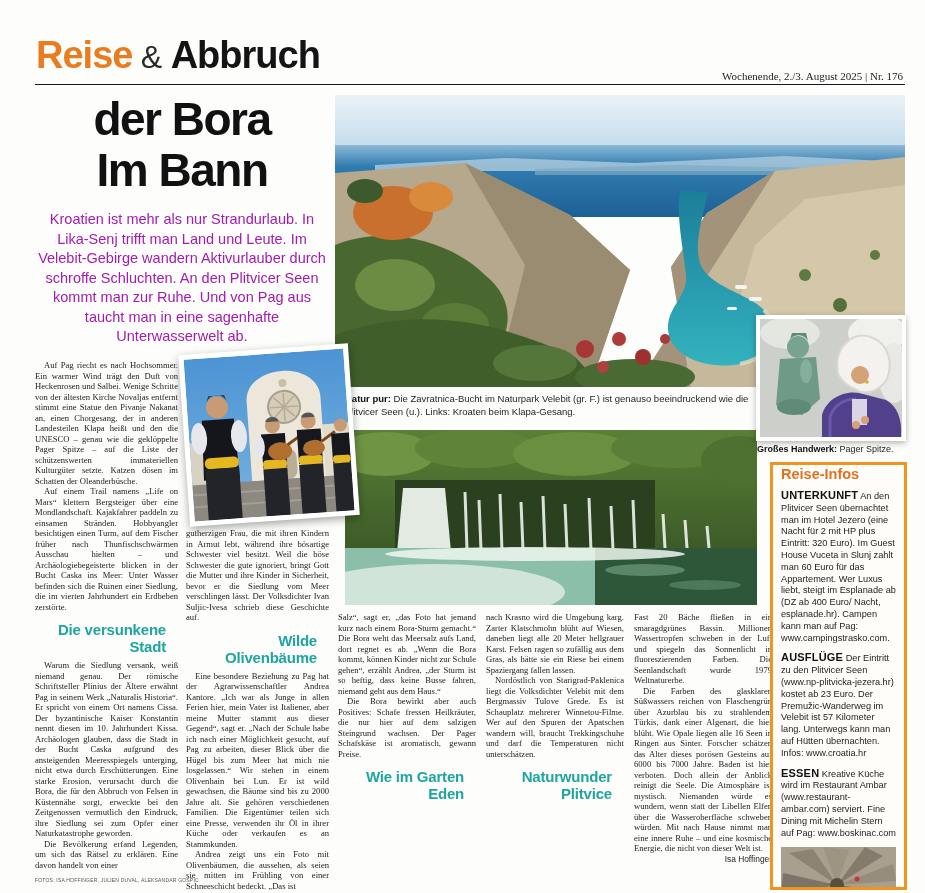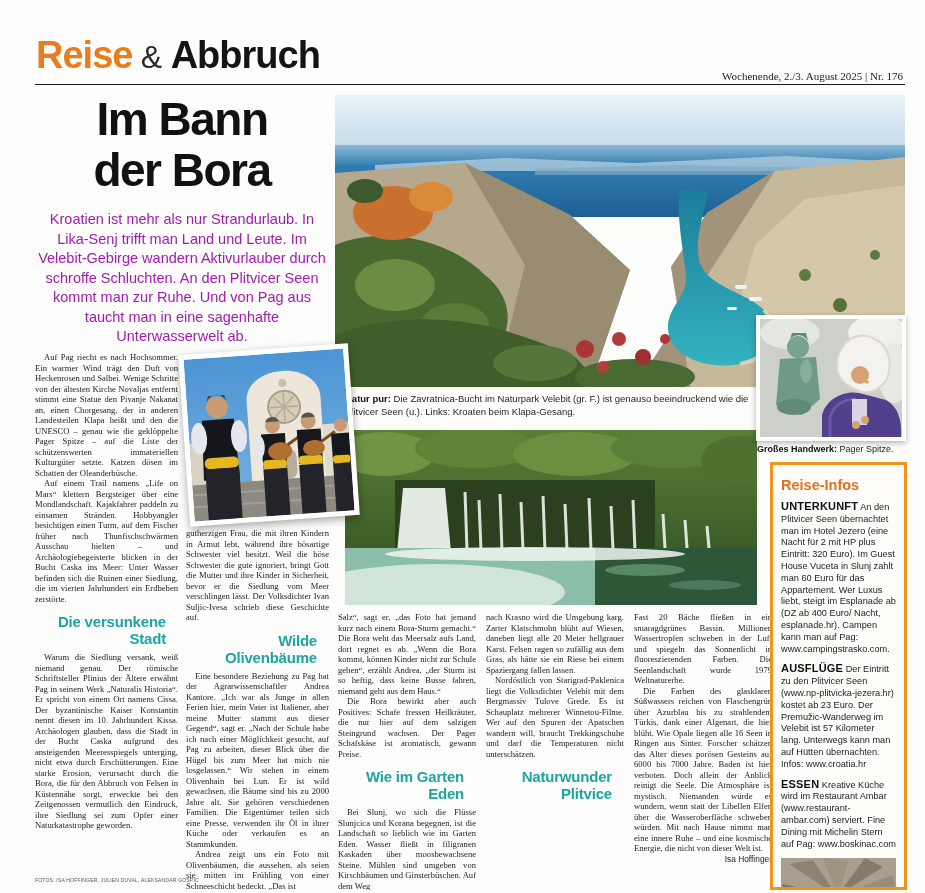--- a/index.html
+++ b/index.html
@@ -21,21 +21,21 @@
 
   
   .headline{position:absolute;left:35px;top:94px;width:294px;text-align:center;
             font-weight:bold;font-size:46px;line-height:51px;color:#111;letter-spacing:-1.5px;}
   .intro{position:absolute;left:38px;top:210px;width:288px;text-align:center;
          font-size:14.5px;line-height:19.5px;color:#a21caf;}
 
   
   .col{position:absolute;width:143px;font-family:"Liberation Serif",serif;
        font-size:8.6px;line-height:10.5px;color:#1c1c1c;text-align:justify;overflow:hidden;}
-  #col1{left:35px;top:352px;height:530px;}
+  #col1{left:35px;top:360px;height:530px;}
   #col2{left:186px;top:528px;height:362px;}
   #col3{left:338px;top:612px;height:278px;width:138px;}
   #col4{left:486px;top:612px;height:278px;width:138px;}
   #col5{left:634px;top:612px;height:278px;width:138px;}
   .col p{margin:0;}
   .col p.ind{text-indent:9px;}
   .subhead{font-family:"Liberation Sans",sans-serif;font-weight:bold;color:#1fa5a0;
            font-size:15px;line-height:17px;margin:9px 12px 5px;text-align:right;letter-spacing:-.2px;}
   .byline{float:right;font-family:"Liberation Sans",sans-serif;font-size:8.4px;color:#222;}
   .credits{position:absolute;left:35px;top:877px;font-size:5px;color:#555;letter-spacing:.2px;}
@@ -49,42 +49,42 @@
   #photo-statue{left:756px;top:315px;padding:4px;z-index:5;box-shadow:0 2px 6px rgba(0,0,0,.3);}
   .photo svg,.polaroid svg{display:block;}
 
   .cap{position:absolute;font-size:9.5px;line-height:13px;color:#1f1f1f;}
   #cap-main{left:345px;top:392px;width:408px;z-index:3;}
   #cap-statue{left:757px;top:443px;width:150px;font-size:9px;}
   .cap b{color:#111;}
 
   
   .infobox{position:absolute;left:770px;top:462px;width:137px;height:428px;box-sizing:border-box;
-           border:3px solid #f0941e;background:#fffdf9;padding:12px 8px 5px;overflow:hidden;}
+           border:3px solid #f0941e;background:#fffdf9;padding:1px 8px 5px;overflow:hidden;}
   .infobox .ib-title{font-size:14.5px;font-weight:bold;color:#e2711d;margin-bottom:8px;}
   .ib-sec{font-size:9.2px;line-height:11.8px;color:#222;margin-bottom:8px;}
   .ib-sec b.lbl{font-size:11px;color:#101010;letter-spacing:.2px;}
   .ib-photo{width:100%;height:70px;margin:2px 0 3px;overflow:hidden;}
 </style>
 </head>
 <body>
 
 <div class="page">
 
   <div class="brand">
     <span class="b1">Reise</span>
     <span class="amp">&amp;</span>
     <span class="b2">Abbruch</span>
   </div>
   <div class="issue">Wochenende, 2./3. August 2025 | Nr. 176</div>
   <div class="hrule"></div>
 
   <div class="headline">
+    <span style="display:block">der Bora</span>
     <span style="display:block">Im Bann</span>
-    <span style="display:block">der Bora</span>
   </div>
   <div class="intro">Kroatien ist mehr als nur Strandurlaub. In Lika-Senj trifft man Land und Leute. Im Velebit-Gebirge wandern Aktivurlauber durch schroffe Schluchten. An den Plitvicer Seen kommt man zur Ruhe. Und von Pag aus taucht man in eine sagenhafte Unterwasserwelt ab.</div>
 
   <div class="photo" id="photo-main">
     <svg width="570" height="292" viewBox="0 0 570 292" preserveAspectRatio="none">
       <defs>
         <linearGradient id="gsky" x1="0" y1="0" x2="0" y2="1">
             <stop offset="0" stop-color="#eaf2f8"></stop>
             <stop offset="1" stop-color="#b6d4e7"></stop>
           </linearGradient>
@@ -267,32 +267,32 @@
         <circle cx="105" cy="101" r="4" fill="#d5a276"></circle>
     </svg>
   </div>
   <div class="cap" id="cap-statue"><b>Großes Handwerk:</b><span> Pager Spitze.</span></div>
 
   <div class="col" id="col1">
     <p class="ind">Auf Pag riecht es nach Hochsommer. Ein warmer Wind trägt den Duft von Heckenrosen und Salbei. Wenige Schritte von der ältesten Kirche Novaljas entfernt stimmt eine Statue den Pivanje Nakanat an, einen Chorgesang, der in anderen Landesteilen Klapa heißt und den die UNESCO – genau wie die geklöppelte Pager Spitze – auf die Liste der schützenswerten immateriellen Kulturgüter setzte. Katzen dösen im Schatten der Oleanderbüsche.</p>
     <p class="ind">Auf einem Trail namens „Life on Mars“ klettern Bergsteiger über eine Mondlandschaft. Kajakfahrer paddeln zu einsamen Stränden. Hobbyangler besichtigen einen Turm, auf dem Fischer früher nach Thunfischschwärmen Ausschau hielten – und Archäologiebegeisterte blicken in der Bucht Caska ins Meer: Unter Wasser befinden sich die Ruinen einer Siedlung, die im vierten Jahrhundert ein Erdbeben zerstörte.</p>
     <div class="subhead">Die versunkene Stadt</div>
     <p class="ind">Warum die Siedlung versank, weiß niemand genau. Der römische Schriftsteller Plinius der Ältere erwähnt Pag in seinem Werk „Naturalis Historia“. Er spricht von einem Ort namens Cissa. Der byzantinische Kaiser Konstantin nennt diesen im 10. Jahrhundert Kissa. Archäologen glauben, dass die Stadt in der Bucht Caska aufgrund des ansteigenden Meeresspiegels unterging, nicht etwa durch Erschütterungen. Eine starke Erosion, verursacht durch die Bora, die für den Abbruch von Felsen in Küstennähe sorgt, erweckte bei den Zeitgenossen vermutlich den Eindruck, ihre Siedlung sei zum Opfer einer Naturkatastrophe geworden.</p>
+    <p class="ind">Die Bevölkerung erfand Legenden, um sich das Rätsel zu erklären. Eine davon handelt von einer</p>
   </div>
   <div class="col" id="col2">
     <p>gutherzigen Frau, die mit ihren Kindern in Armut lebt, während ihre bösartige Schwester viel besitzt. Weil die böse Schwester die gute ignoriert, bringt Gott die Mutter und ihre Kinder in Sicherheit, bevor er die Siedlung vom Meer verschlingen lässt. Der Volksdichter Ivan Suljic-Ivesa schrieb diese Geschichte auf.</p>
     <div class="subhead">Wilde Olivenbäume</div>
     <p class="ind">Eine besondere Beziehung zu Pag hat der Agrarwissenschaftler Andrea Kantore. „Ich war als Junge in allen Ferien hier, mein Vater ist Italiener, aber meine Mutter stammt aus dieser Gegend“, sagt er. „Nach der Schule habe ich nach einer Möglichkeit gesucht, auf Pag zu arbeiten, dieser Blick über die Hügel bis zum Meer hat mich nie losgelassen.“ Wir stehen in einem Olivenhain bei Lun. Er ist wild gewachsen, die Bäume sind bis zu 2000 Jahre alt. Sie gehören verschiedenen Familien. Die Eigentümer teilen sich eine Presse, verwenden ihr Öl in ihrer Küche oder verkaufen es an Stammkunden.</p>
     <p class="ind">Andrea zeigt uns ein Foto mit Olivenbäumen, die aussehen, als seien sie mitten im Frühling von einer Schneeschicht bedeckt. „Das ist</p>
   </div>
   <div class="col" id="col3">
     <p>Salz“, sagt er, „das Foto hat jemand kurz nach einem Bora-Sturm gemacht.“ Die Bora weht das Meersalz aufs Land, dort regnet es ab. „Wenn die Bora kommt, können Kinder nicht zur Schule gehen“, erzählt Andrea, „der Sturm ist so heftig, dass keine Busse fahren, niemand geht aus dem Haus.“</p>
     <p class="ind">Die Bora bewirkt aber auch Positives: Schafe fressen Heilkräuter, die nur hier auf dem salzigen Steingrund wachsen. Der Pager Schafskäse ist aromatisch, gewann Preise.</p>
     <div class="subhead">Wie im Garten Eden</div>
-    <p class="ind">Bei Slunj, wo sich die Flüsse Slunjcica und Korana begegnen, ist die Landschaft so lieblich wie im Garten Eden. Wasser fließt in filigranen Kaskaden über moosbewachsene Steine. Mühlen sind umgeben von Kirschbäumen und Ginsterbüschen. Auf dem Weg</p>
   </div>
   <div class="col" id="col4">
     <p>nach Krasno wird die Umgebung karg. Zarter Klatschmohn blüht auf Wiesen, daneben liegt alle 20 Meter hellgrauer Karst. Felsen ragen so zufällig aus dem Gras, als hätte sie ein Riese bei einem Spaziergang fallen lassen.</p>
     <p class="ind">Nordöstlich von Starigrad-Paklenica liegt die Volksdichter Velebit mit dem Bergmassiv Tulove Grede. Es ist Schauplatz mehrerer Winnetou-Filme. Wer auf den Spuren der Apatschen wandern will, braucht Trekkingschuhe und darf die Temperaturen nicht unterschätzen.</p>
     <div class="subhead">Naturwunder Plitvice</div>
   </div>
   <div class="col" id="col5">
     <p>Fast 20 Bäche fließen in ein smaragdgrünes Bassin. Millionen Wassertropfen schweben in der Luft und spiegeln das Sonnenlicht in fluoreszierenden Farben. Die Seenlandschaft wurde 1979 Weltnaturerbe.</p>
     <p class="ind"><span>Die Farben des glasklaren Süßwassers reichen von Flaschengrün über Azurblau bis zu strahlendem Türkis, dank einer Algenart, die hier blüht. Wie Opale liegen alle 16 Seen in Ringen aus Sinter. Forscher schätzen das Alter dieses porösen Gesteins auf 6000 bis 7000 Jahre. Baden ist hier verboten. Doch allein der Anblick reinigt die Seele. Die Atmosphäre ist mystisch. Niemanden würde es wundern, wenn statt der Libellen Elfen über die Wasseroberfläche schweben würden. Mit nach Hause nimmt man eine innere Ruhe – und eine kosmische Energie, die nicht von dieser Welt ist.</span><span class="byline">Isa Hoffinger</span></p>
   </div>

